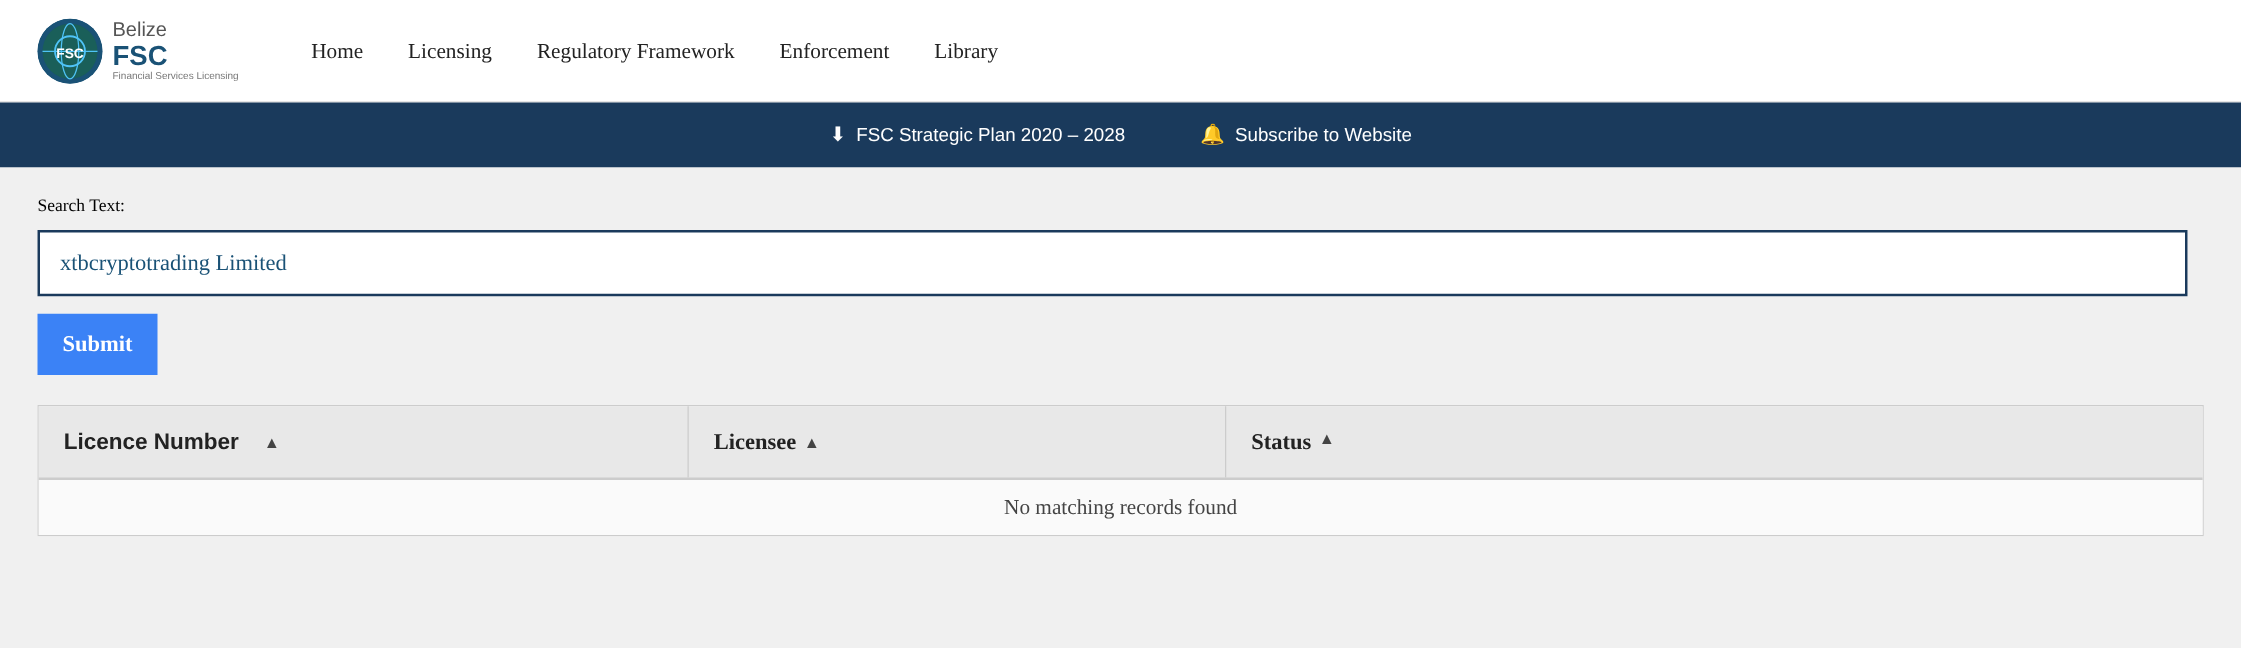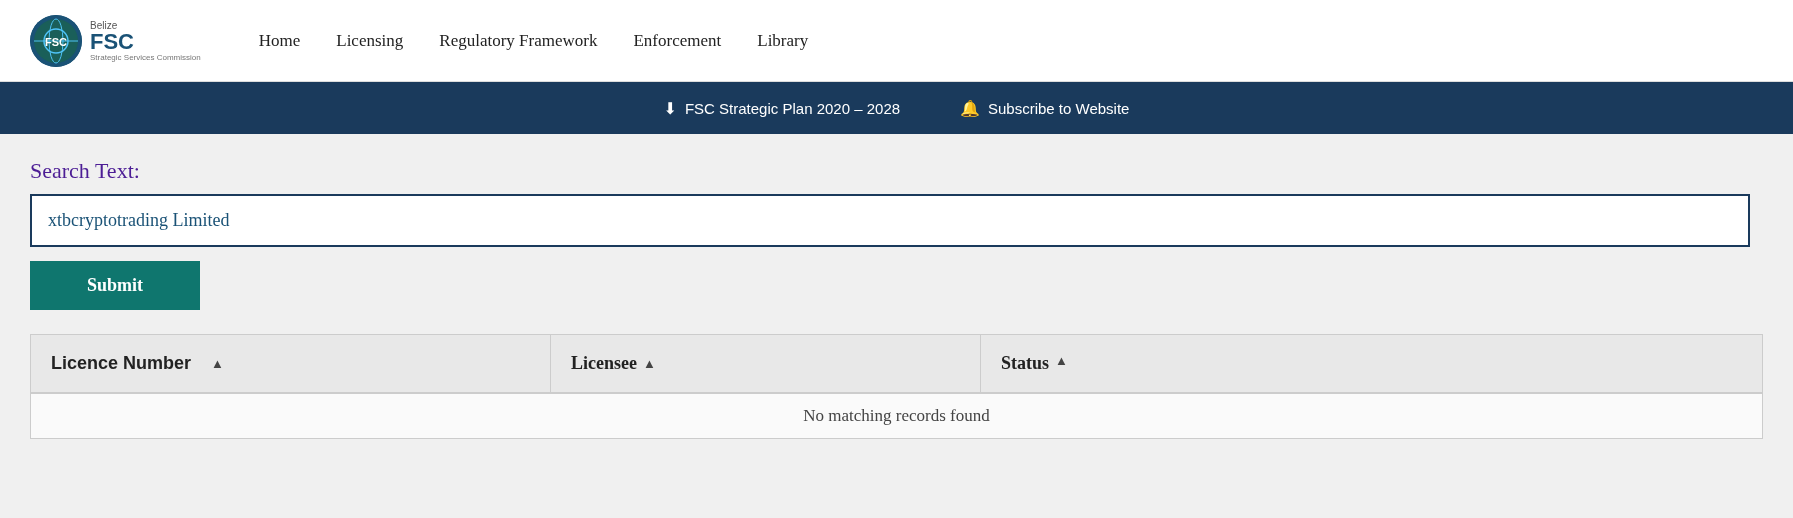--- a/index.html
+++ b/index.html
@@ -30,21 +30,21 @@
       align-items: center;
       justify-content: center;
       overflow: hidden;
       flex-shrink: 0;
     }
     .logo-text-block {
       display: flex;
       flex-direction: column;
     }
     .logo-belize {
-      font-size: 10px;
+      font-size: 16px;
       color: #555;
       font-family: Arial, sans-serif;
     }
     .logo-fsc {
       font-size: 22px;
       font-weight: bold;
       color: #1a5276;
       font-family: Arial, sans-serif;
       line-height: 1;
     }
@@ -89,46 +89,46 @@
     .banner-icon {
       font-size: 16px;
     }
 
     
     .main-content {
       background: #f0f0f0;
       padding: 24px 30px 0 30px;
     }
     .search-label {
-      font-size: 22px;
-      color: #4c1d95;
+      font-size: 14px;
+      color: #000000;
       margin-bottom: 10px;
       font-family: Georgia, serif;
     }
     .search-input-wrapper {
       width: 100%;
       max-width: 1720px;
       text-decoration: underline;
     }
     .search-input {
       width: 100%;
       padding: 14px 16px;
       font-size: 18px;
       border: 2px solid #1a3a5c;
       background: #fff;
       font-family: Georgia, serif;
       color: #1a5276;
       outline: none;
     }
     .submit-btn {
       margin-top: 14px;
-      background: #0f766e;
+      background: #3b82f6;
       color: #fff;
       border: none;
-      padding: 14px 57px;
+      padding: 14px 20px;
       font-size: 18px;
       font-weight: bold;
       cursor: pointer;
       font-family: Georgia, serif;
     }
 
     
     .table-section {
       margin-top: 24px;
       background: #fff;
@@ -198,21 +198,21 @@
         <circle cx="26" cy="26" r="22" fill="#1a6b3c" opacity="0.5"></circle>
         <circle cx="26" cy="26" r="12" fill="none" stroke="#4fc3f7" stroke-width="1.5"></circle>
         <ellipse cx="26" cy="26" rx="7" ry="22" fill="none" stroke="#4fc3f7" stroke-width="1"></ellipse>
         <line x1="4" y1="26" x2="48" y2="26" stroke="#4fc3f7" stroke-width="1"></line>
         <text x="26" y="31" text-anchor="middle" fill="#fff" font-size="11" font-weight="bold" font-family="Arial">FSC</text>
       </svg>
     </div>
     <div class="logo-text-block">
       <span class="logo-belize">Belize</span>
       <span class="logo-fsc">FSC</span>
-      <span class="logo-subtitle">Strategic Services Commission</span>
+      <span class="logo-subtitle">Financial Services Licensing</span>
     </div>
   </div>
 
   <nav class="nav-links">
     <div class="nav-item">Home</div>
     <div class="nav-item">Licensing</div>
     <div class="nav-item">Regulatory Framework</div>
     <div class="nav-item">Enforcement</div>
     <div class="nav-item">Library</div>
   </nav>

